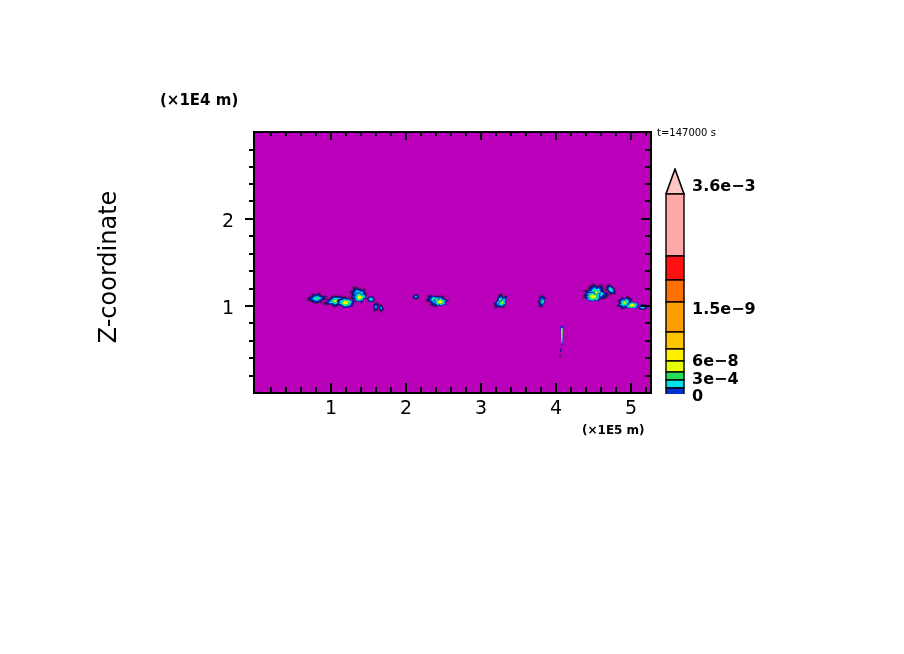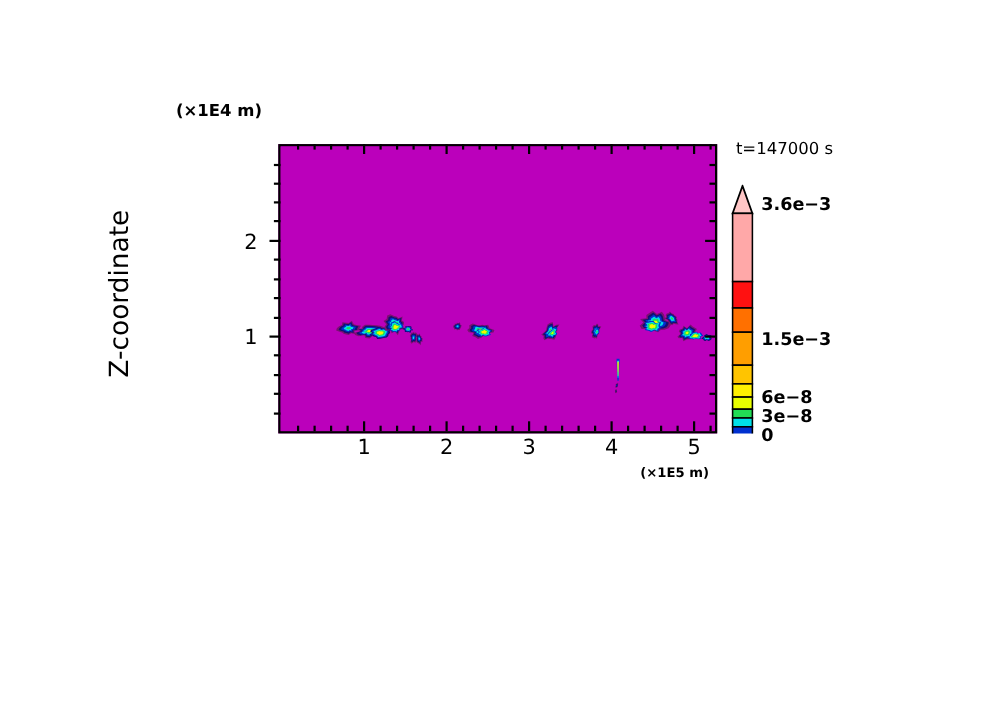--- a/index.html
+++ b/index.html
@@ -50,23 +50,22 @@
     font-size: 15px;
     font-weight: bold;
     font-family: "DejaVu Sans", sans-serif;
     text-align: right;
   }
 
   
   #time-stamp {
     left: 657px;
     top: 128px;
-    font-size: 15px;
-    font-family: "DejaVu Sans", sans-serif;
-    margin-left: 12px;
+    font-size: 10px;
+    font-family: "DejaVu Sans", sans-serif;
   }
 
   
   #plot-frame {
     position: absolute;
     left: 253px;
     top: 131px;
     width: 395px;
     height: 259px;
     border: 2px solid #000000;
@@ -391,18 +390,18 @@
           <rect x="2" y="212" width="18" height="8" fill="#00E0E8" stroke="#000" stroke-width="1.4"></rect>
           <rect x="2" y="220" width="18" height="8" fill="#0030D0" stroke="#000" stroke-width="1.4"></rect>
           <rect x="2" y="228" width="18" height="6" fill="#101070" stroke="#000" stroke-width="1.4"></rect>
           <rect x="2" y="234" width="18" height="6" fill="#7A1070" stroke="#000" stroke-width="1.4"></rect>
           <rect x="2" y="240" width="18" height="6" fill="#C0008C" stroke="#000" stroke-width="1.4"></rect>
         </g>
     </svg>
   </div>
 
   <div class="cb-label" style="top:176px;">3.6e−3</div>
-  <div class="cb-label" style="top:299px;">1.5e−3</div>
+  <div class="cb-label" style="top:299px;">1.5e−9</div>
   <div class="cb-label" style="top:351px;">6e−8</div>
-  <div class="cb-label" style="top:369px;">3e−8</div>
+  <div class="cb-label" style="top:369px;">3e−4</div>
   <div class="cb-label" style="top:386px;">0</div>
 
 </div>
 
 </body></html>

